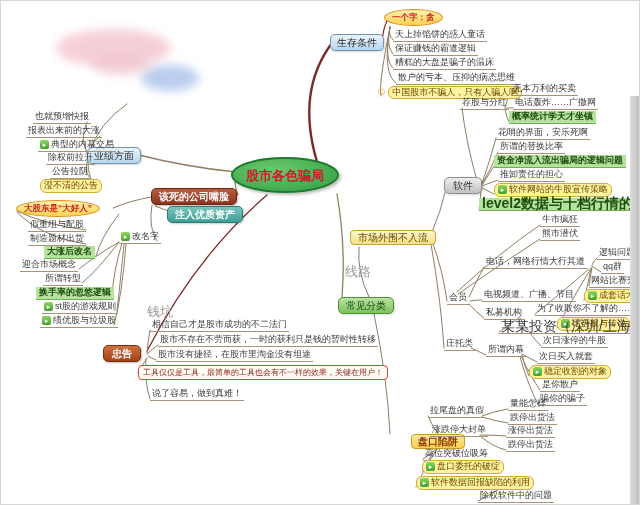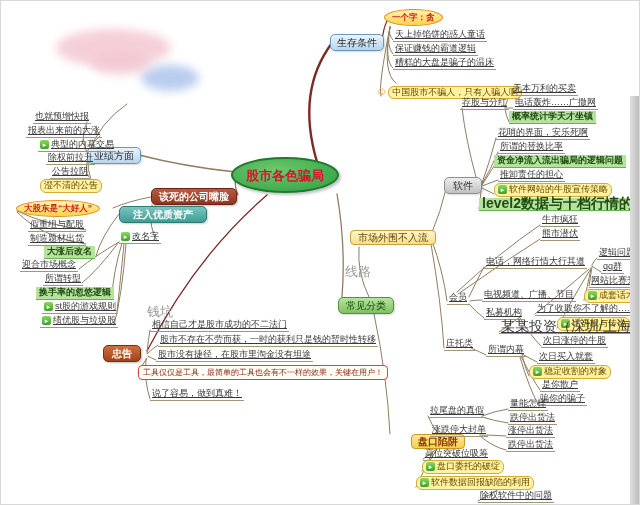--- a/index.html
+++ b/index.html
@@ -1,32 +1,32 @@
 <!DOCTYPE html>
 <html><head>
 <meta charset="utf-8">
 <style>
   html,body{margin:0;padding:0;background:#f4f4f4;}
   #canvas{position:relative;width:640px;height:505px;background:#ffffff;overflow:hidden;
           font-family:"Liberation Sans","DejaVu Sans",sans-serif;border:1px solid #d8d8d8;box-sizing:border-box;}
   #edges{position:absolute;left:0;top:0;z-index:0;}
   .n{position:absolute;z-index:2;white-space:nowrap;font-size:9px;color:#3a3a3a;line-height:11px;}
-  .leaf{border-bottom:1px solid #a5947a;padding:0 2px 1px 2px;text-decoration:underline;}
+  .leaf{border-bottom:1px solid #a5947a;padding:0 2px 1px 2px;}
   .hl-green{background:#b5e39d;border-bottom:1px solid #6fae52;color:#1f4d12;padding:0 3px 1px 3px;font-weight:bold;}
   .hl-yellow{background:#fff2a0;border:1px solid #d2ab3a;border-radius:6px;color:#6b4a00;padding:0 3px 1px 3px;}
   .oval{background:linear-gradient(#fff3b0,#ffd24d);border:1.5px solid #e08e1b;border-radius:50%;
         color:#cf1f1f;font-weight:bold;font-size:8.5px;padding:2px 7px;}
   .bnode{background:linear-gradient(#eaf4fb,#b7d6ec);border:1px solid #6f95b5;border-radius:5px;
          font-size:10px;padding:2px 6px;color:#2a2a2a;box-shadow:1px 1px 2px rgba(0,0,0,.15);}
   .rnode{background:linear-gradient(#b65c43,#8e3520);border:1px solid #6e2312;border-radius:5px;
          font-size:10px;font-weight:bold;padding:2px 7px;color:#fff;box-shadow:1px 1px 2px rgba(0,0,0,.25);}
   .onode{background:linear-gradient(#cf7040,#a34218);border:1px solid #7c2e0e;border-radius:5px;
          font-size:10px;font-weight:bold;padding:2px 8px;color:#fff;box-shadow:1px 1px 2px rgba(0,0,0,.25);}
   .tnode{background:linear-gradient(#7ac5bf,#3f9e96);border:1px solid #2f7a73;border-radius:5px;
-         font-size:10px;font-weight:bold;padding:2px 13px;color:#fff;box-shadow:1px 1px 2px rgba(0,0,0,.2);}
+         font-size:10px;font-weight:bold;padding:2px 7px;color:#fff;box-shadow:1px 1px 2px rgba(0,0,0,.2);margin-left:48px;}
   .gnode{background:linear-gradient(#ededed,#c2c2c2);border:1px solid #8f8f8f;border-radius:5px;
          font-size:10px;padding:2px 8px;color:#333;box-shadow:1px 1px 2px rgba(0,0,0,.15);}
   .grnode{background:linear-gradient(#b8e2a0,#7dc25e);border:1px solid #4e9334;border-radius:5px;
           font-size:10px;padding:2px 7px;color:#14430a;box-shadow:1px 1px 2px rgba(0,0,0,.15);}
   .pynode{background:linear-gradient(#fdf6cf,#f3e08a);border:1px solid #c2a23a;border-radius:4px;
           font-size:10px;padding:1px 7px;color:#6b4a00;}
   .yynode{background:linear-gradient(#ffe990,#f7cf4f);border:1px solid #c79a2a;border-radius:4px;
           font-size:10px;font-weight:bold;padding:1px 6px;color:#8a3a00;margin-left:26px;}
   .root-node{background:radial-gradient(ellipse at 40% 35%,#6cc96c,#2f9e42);border:2px solid #1f7a30;
              border-radius:50%;color:#d6152b;font-weight:bold;font-size:13px;width:104px;height:32px;
@@ -135,20 +135,21 @@
   <div class="edge-label" style="left:146px;top:302px">钱坑</div>
   <div class="edge-label" style="left:344px;top:262px">线路</div>
 
   <div class="n root-node" style="left:230px;top:156px">股市各色骗局</div>
 
   <div class="n bnode" style="left:329px;top:33px">生存条件</div>
   <div class="n oval" style="left:383px;top:8px">一个字：贪</div>
   <div class="n leaf" style="left:392px;top:28px">天上掉馅饼的惑人童话</div>
   <div class="n leaf" style="left:392px;top:42px">保证赚钱的霸道逻辑</div>
   <div class="n leaf" style="left:392px;top:56px">糟糕的大盘是骗子的温床</div>
+  <div class="n leaf" style="left:395px;top:71px">散户的亏本、压抑的病态思维</div>
   <div class="n" style="left:375px;top:85px"><span class="smk">☺</span><span class="hl-yellow">中国股市不骗人，只有人骗人啊</span></div>
 
   <div class="n bnode" style="left:86px;top:146px">业绩方面</div>
   <div class="n leaf" style="left:32px;top:110px">也就预增快报</div>
   <div class="n leaf" style="left:25px;top:124px">报表出来前的大涨</div>
   <div class="n leaf" style="left:37px;top:138px"><span class="mk">▸</span><span>典型的内幕交易</span></div>
   <div class="n leaf" style="left:45px;top:151px">除权前拉升</div>
   <div class="n leaf" style="left:49px;top:165px">公告拉阴</div>
   <div class="n hl-yellow" style="left:39px;top:178px">澄不清的公告</div>
 

